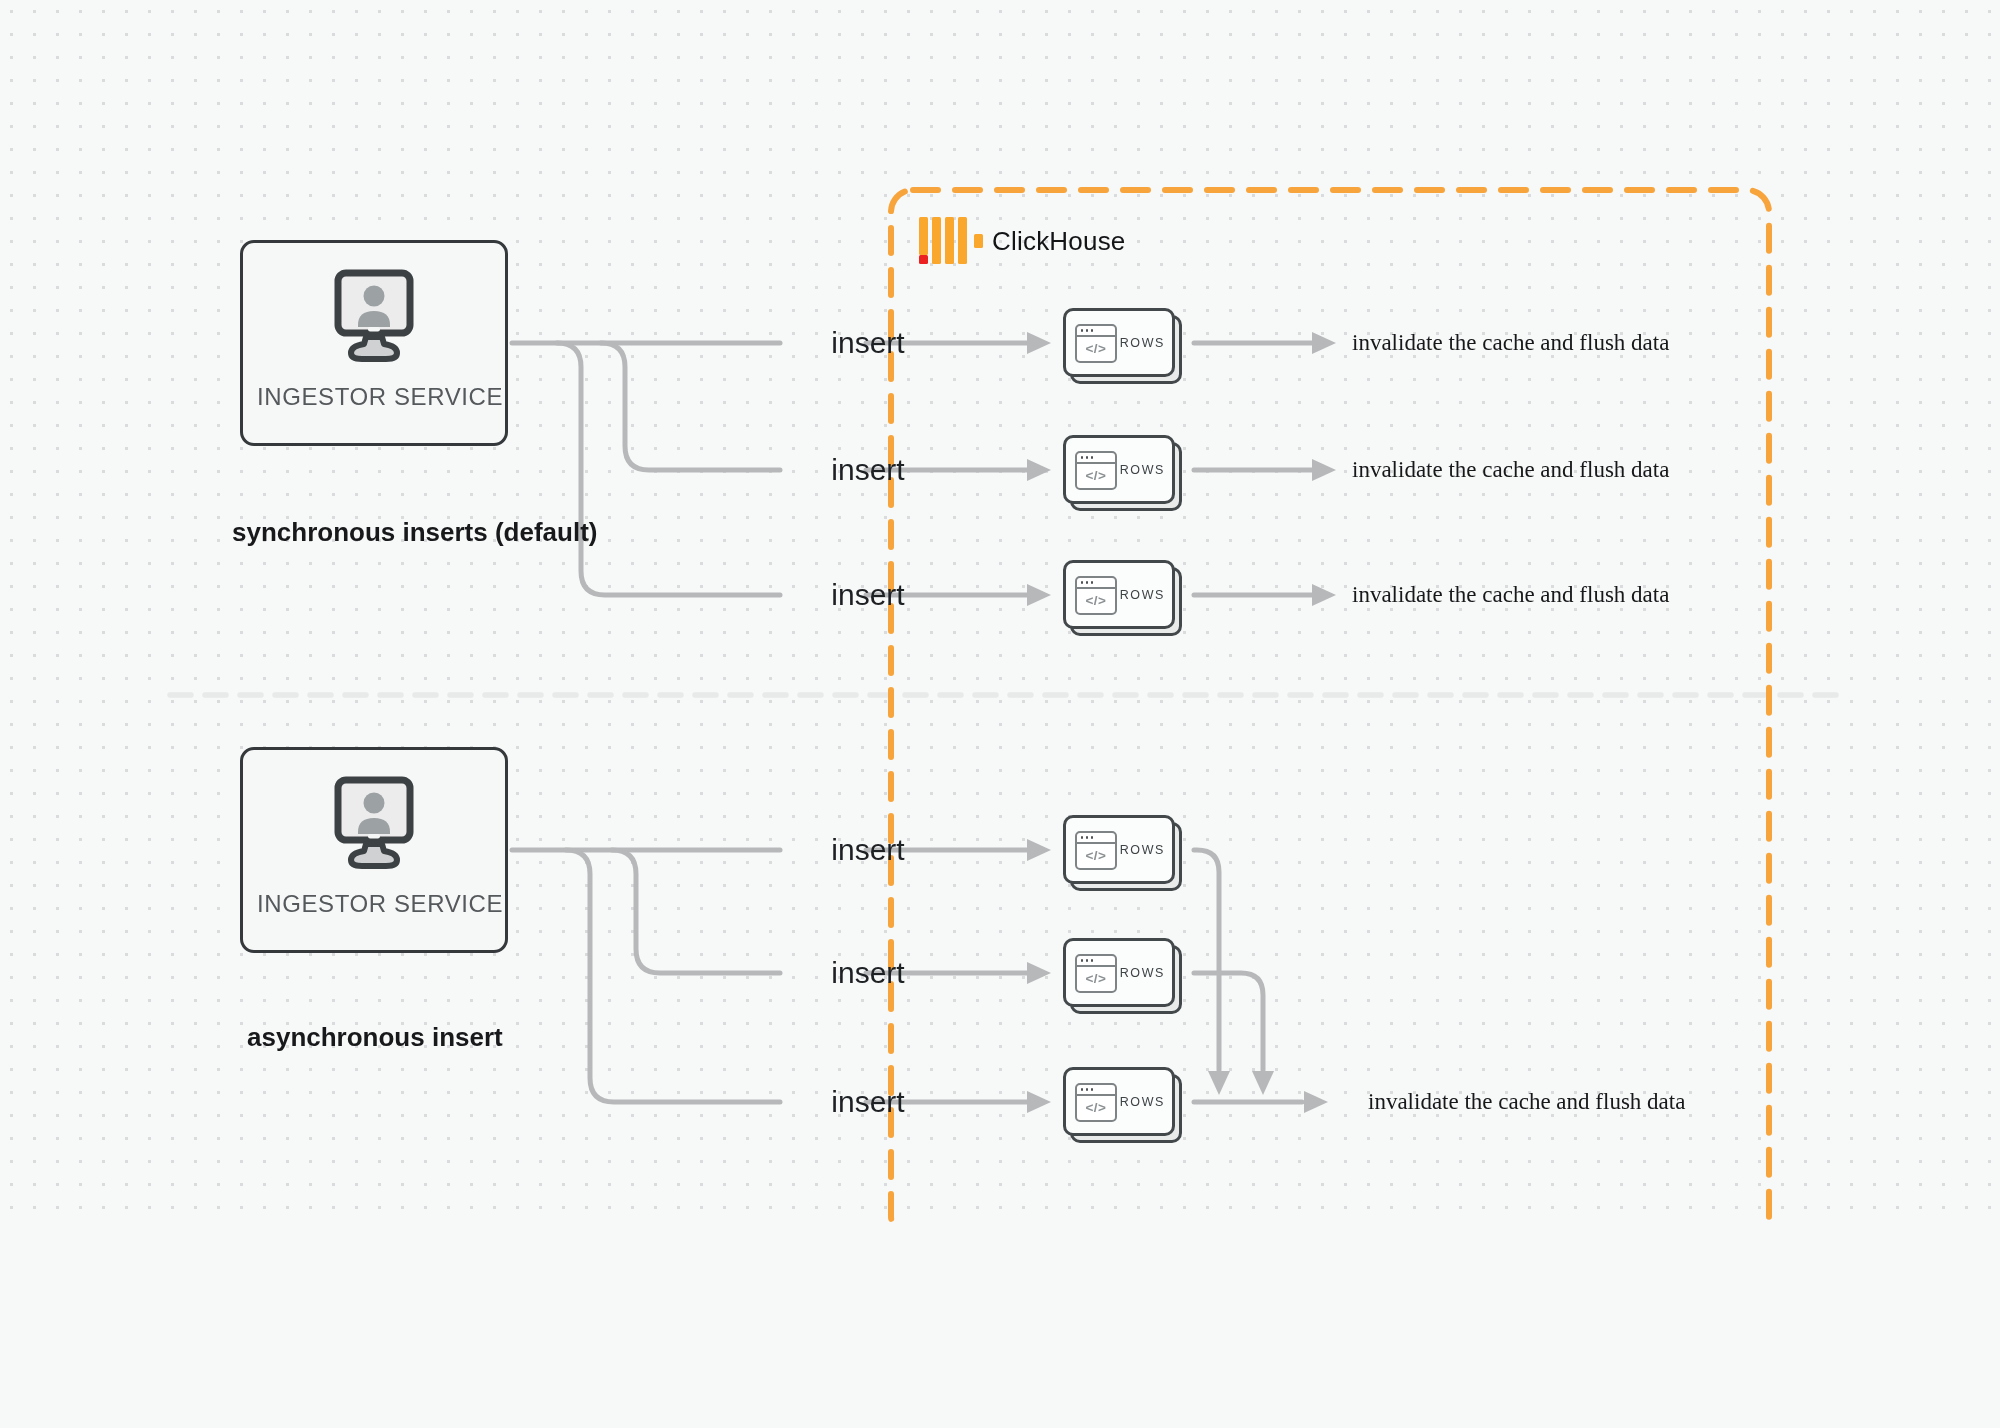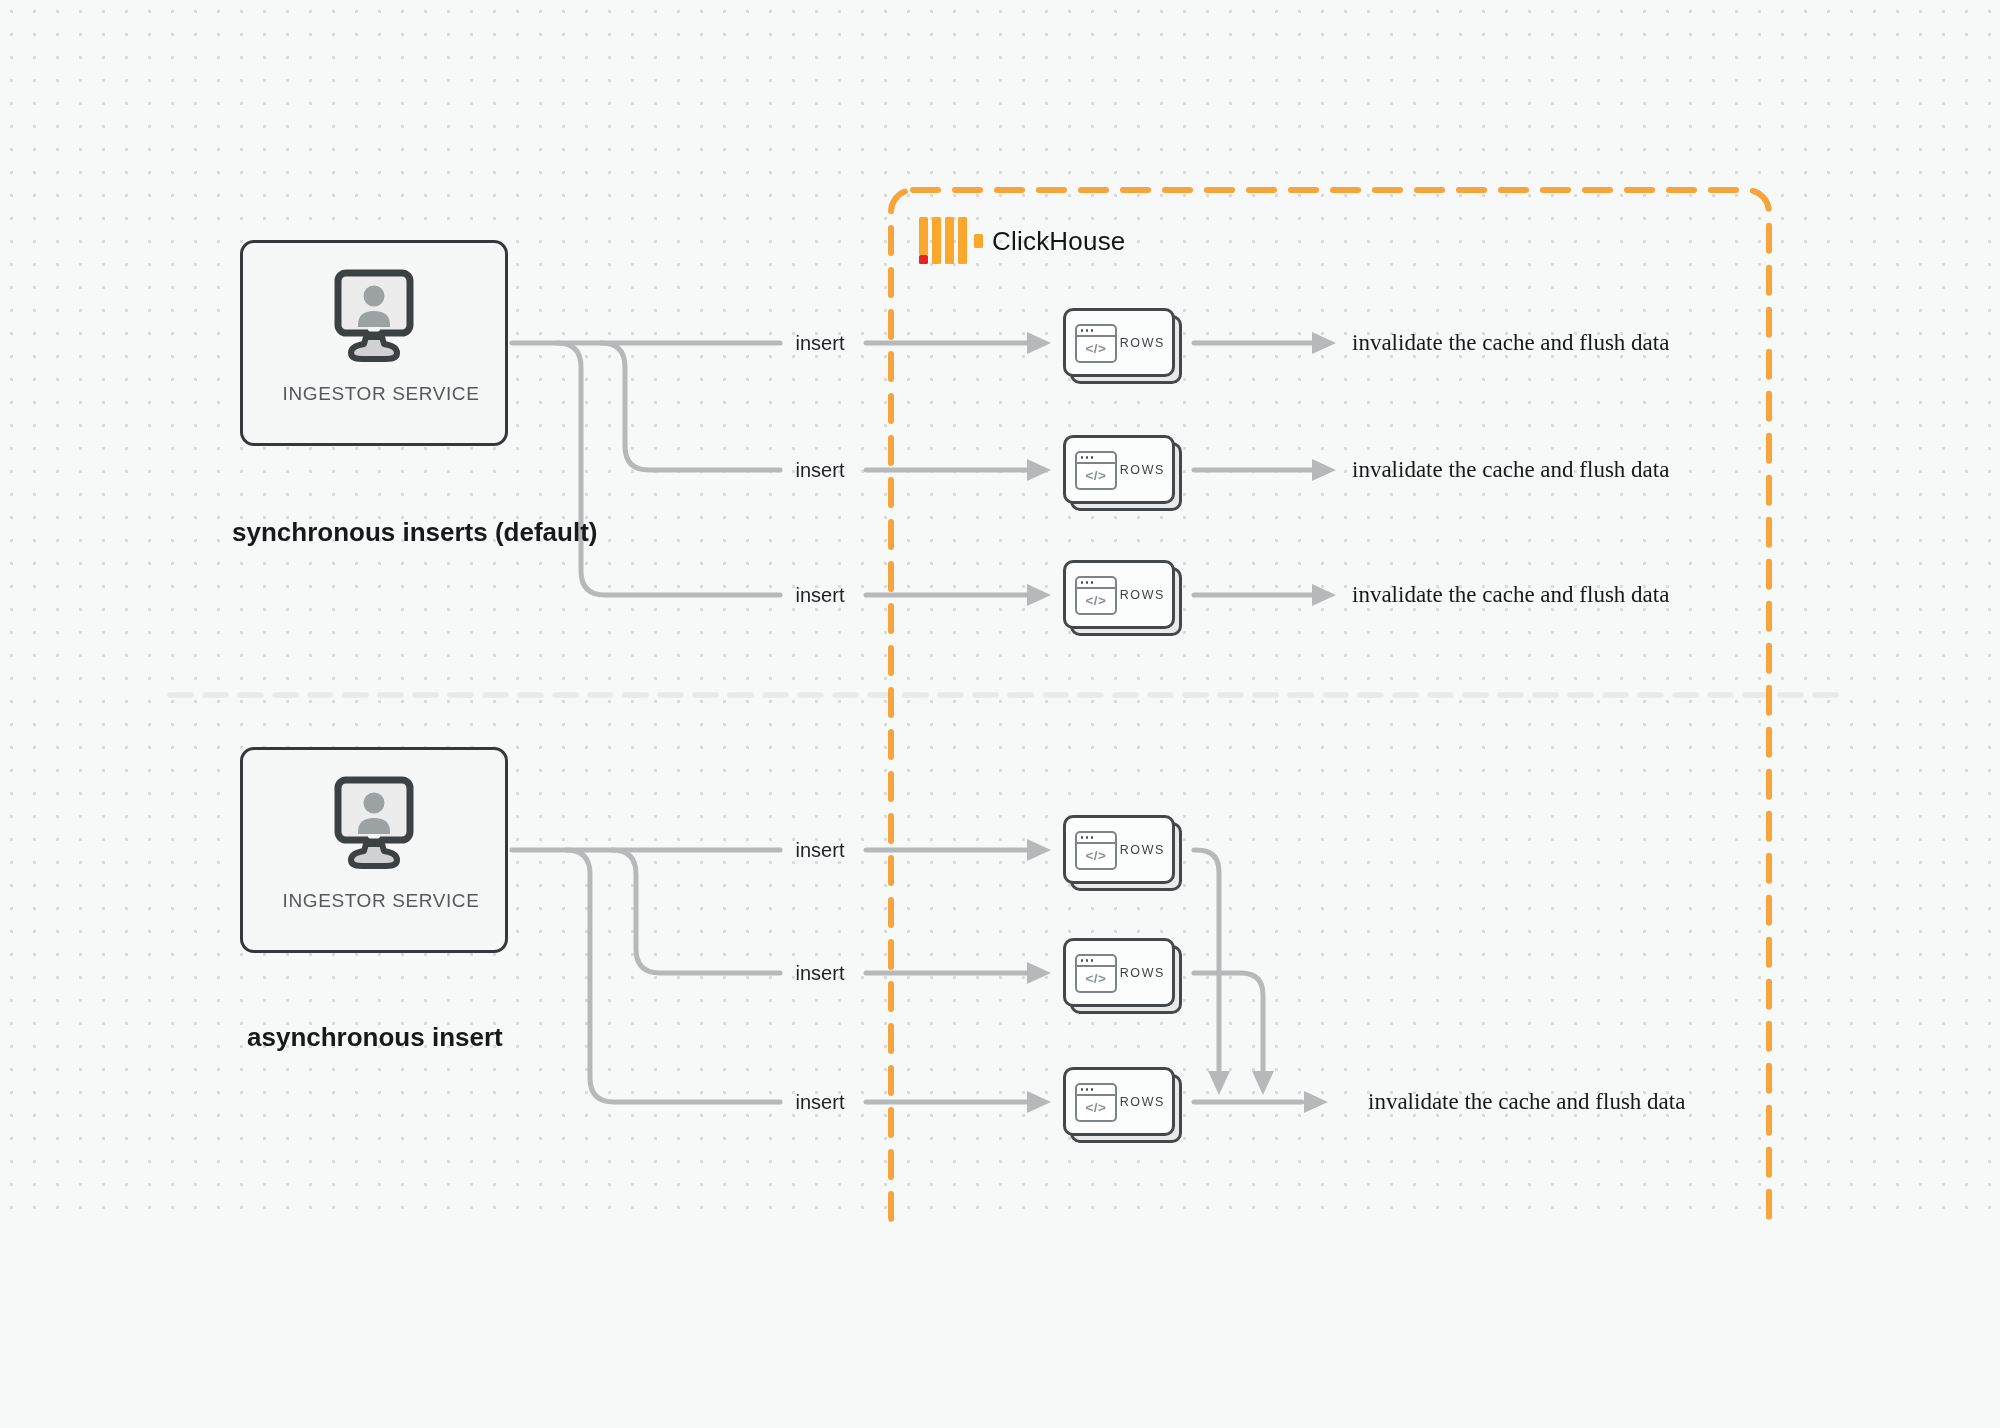--- a/index.html
+++ b/index.html
@@ -12,32 +12,32 @@
   }
   .layer{position:absolute;left:0;top:0;pointer-events:none;}
 
   
   .ingestor{
     position:absolute;width:268px;height:206px;box-sizing:border-box;
     background:#f6f7f7;border:3.5px solid #35393c;border-radius:14px;
   }
   .monitor{position:absolute;left:50%;top:24px;transform:translateX(-50%);}
   .ingestor-label{
-    position:absolute;left:0;right:0;top:140px;text-align:center;
-    font-size:19px;letter-spacing:.6px;color:#55595c;padding-left:14px;
+    position:absolute;left:0;right:0;top:140px;
+    font-size:24px;letter-spacing:.6px;color:#55595c;padding-left:14px;
   }
 
   .caption{
     position:absolute;transform:translateY(-50%);white-space:nowrap;
     font-size:26px;font-weight:700;color:#17191b;
   }
 
   .flow-label{
     position:absolute;transform:translate(-50%,-50%);white-space:nowrap;
-    font-size:20px;color:#1e2124;
+    font-size:30px;color:#1e2124;margin-left:48px;
   }
   .result-label{
     position:absolute;transform:translateY(-50%);white-space:nowrap;
     font-size:23px;color:#16181a;font-family:Liberation Serif, serif;
   }
 
   
   .brand{
     position:absolute;transform:translateY(-50%);
     font-size:26px;font-weight:500;color:#121416;letter-spacing:.2px;

